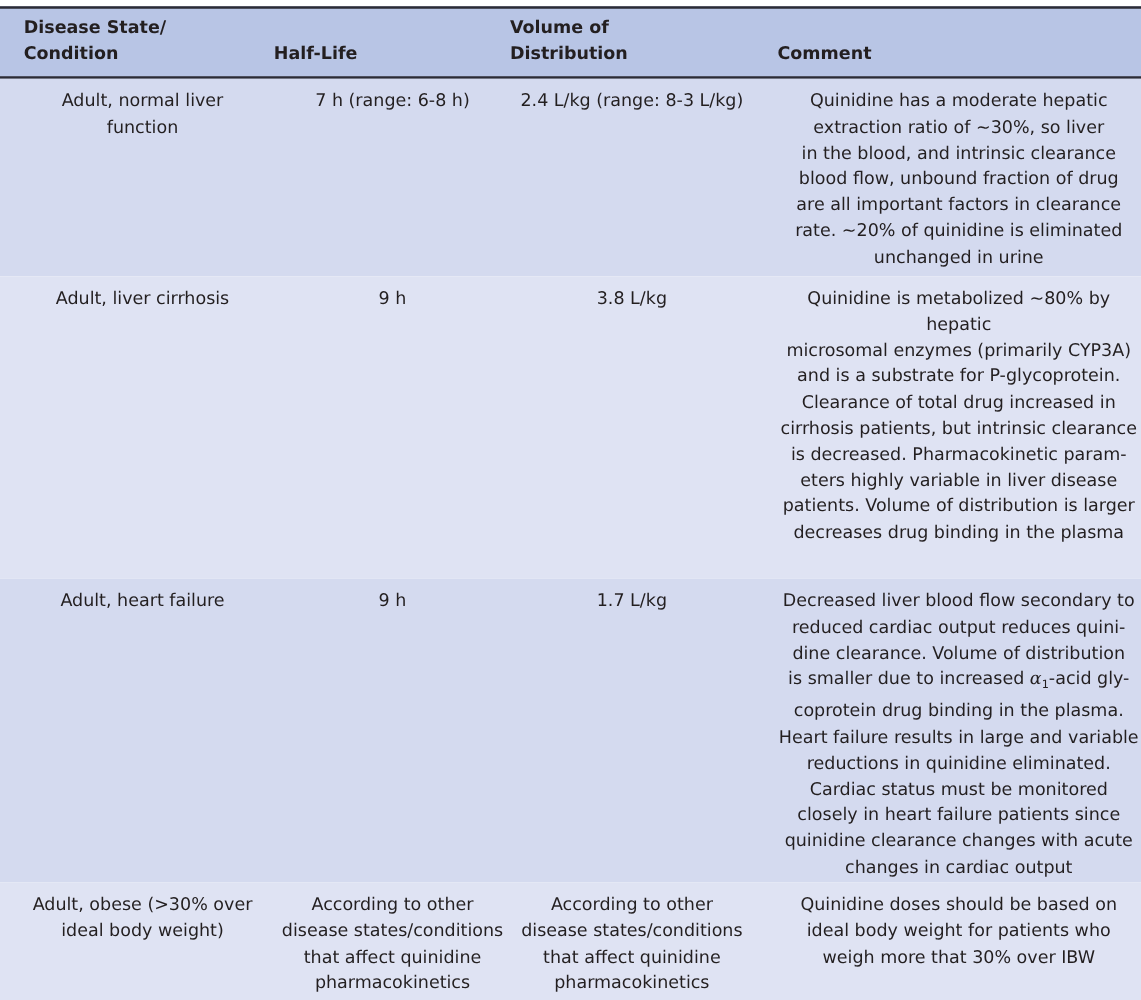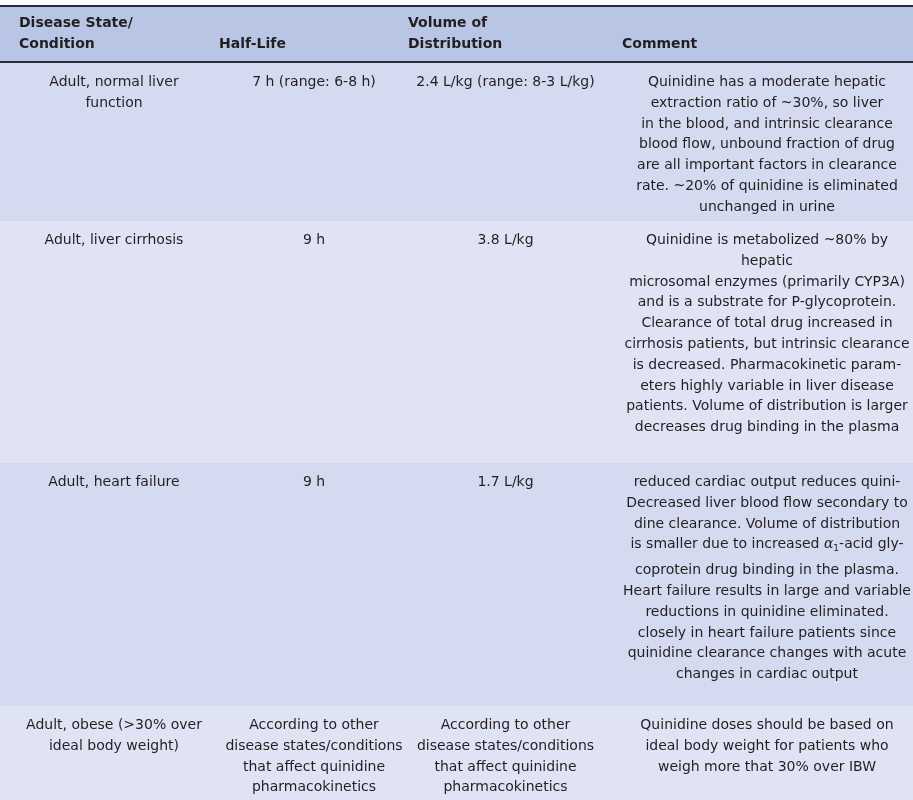--- a/index.html
+++ b/index.html
@@ -89,27 +89,28 @@
         <div class="cell c1">
           <div>Adult, heart failure</div>
         </div>
         <div class="cell c2">
           <div>9 h</div>
         </div>
         <div class="cell c3">
           <div>1.7 L/kg</div>
         </div>
         <div class="cell c4">
+          <div>Decreased liver blood flow secondary to</div>
           <div>reduced cardiac output reduces quini-</div>
-          <div>Decreased liver blood flow secondary to</div>
           <div>dine clearance. Volume of distribution</div>
           <div>is smaller due to increased <span class="alpha">α</span><span class="sub">1</span>-acid gly-</div>
           <div>coprotein drug binding in the plasma.</div>
           <div>Heart failure results in large and variable</div>
           <div>reductions in quinidine eliminated.</div>
+          <div>Cardiac status must be monitored</div>
           <div>closely in heart failure patients since</div>
           <div>quinidine clearance changes with acute</div>
           <div>changes in cardiac output</div>
         </div>
       </div>
       <div class="row light" style="height: 100px;">
         <div class="cell c1">
           <div>Adult, obese (&gt;30% over</div>
           <div>ideal body weight)</div>
         </div>

